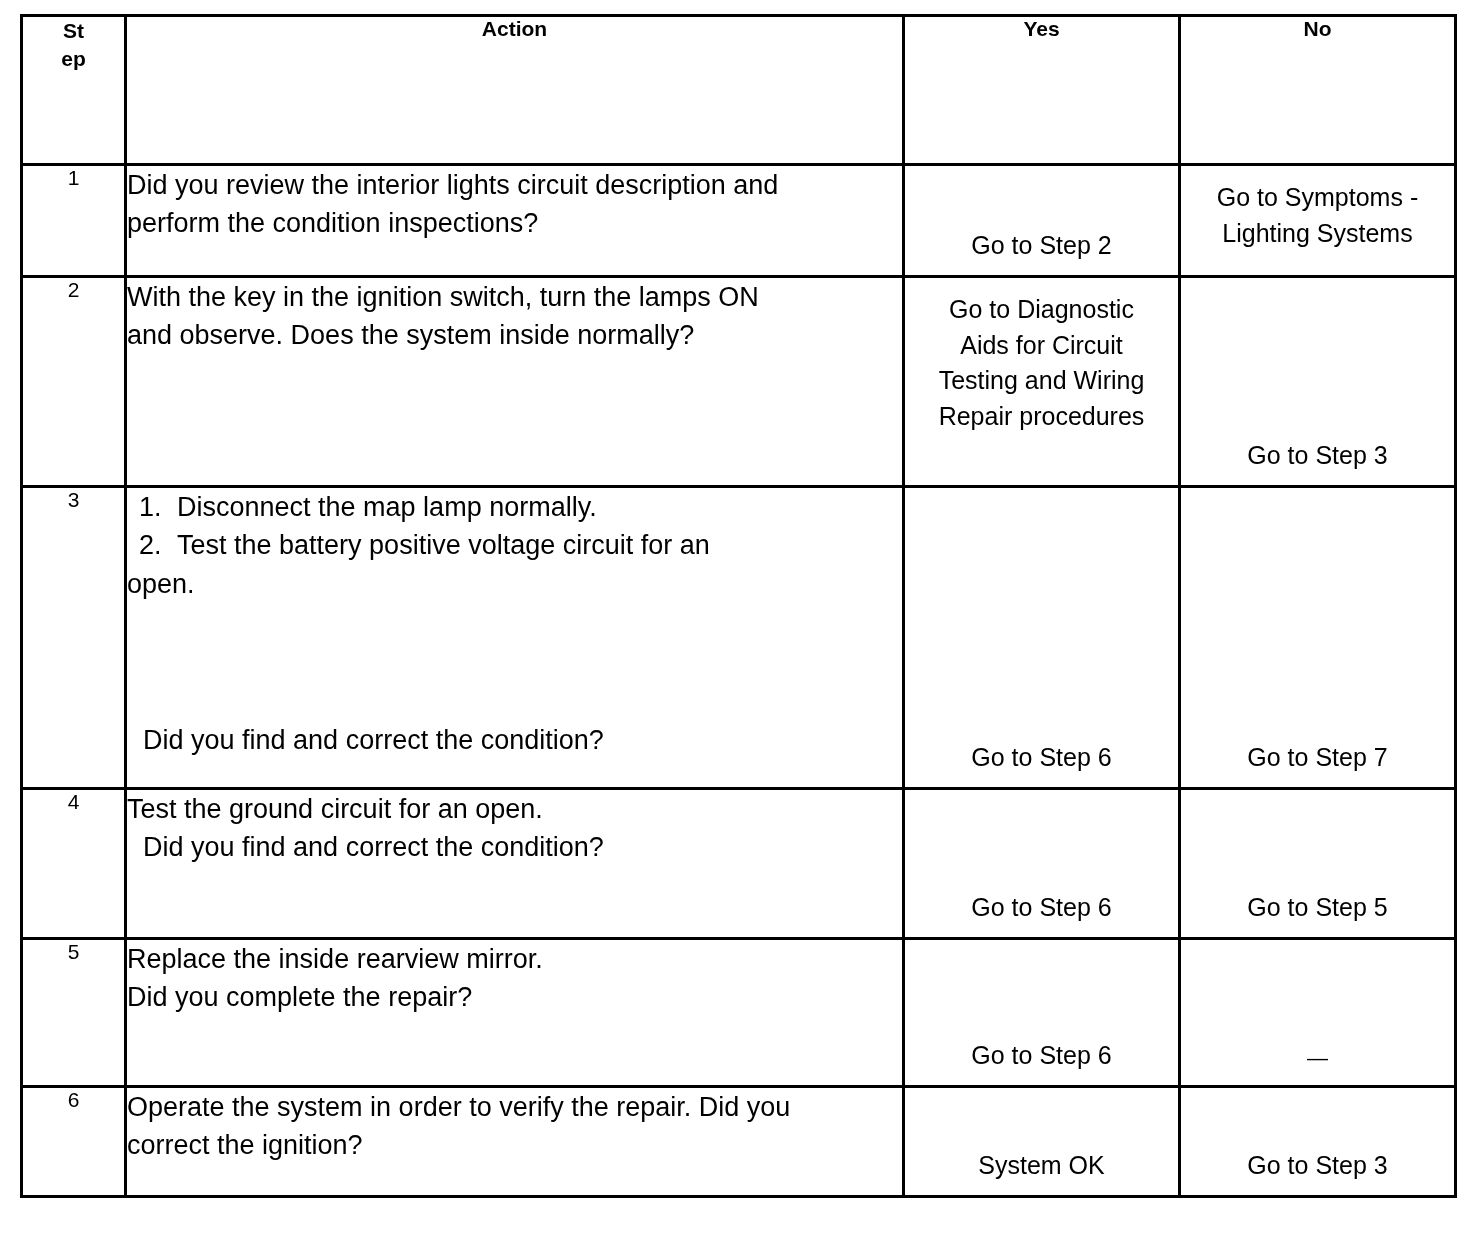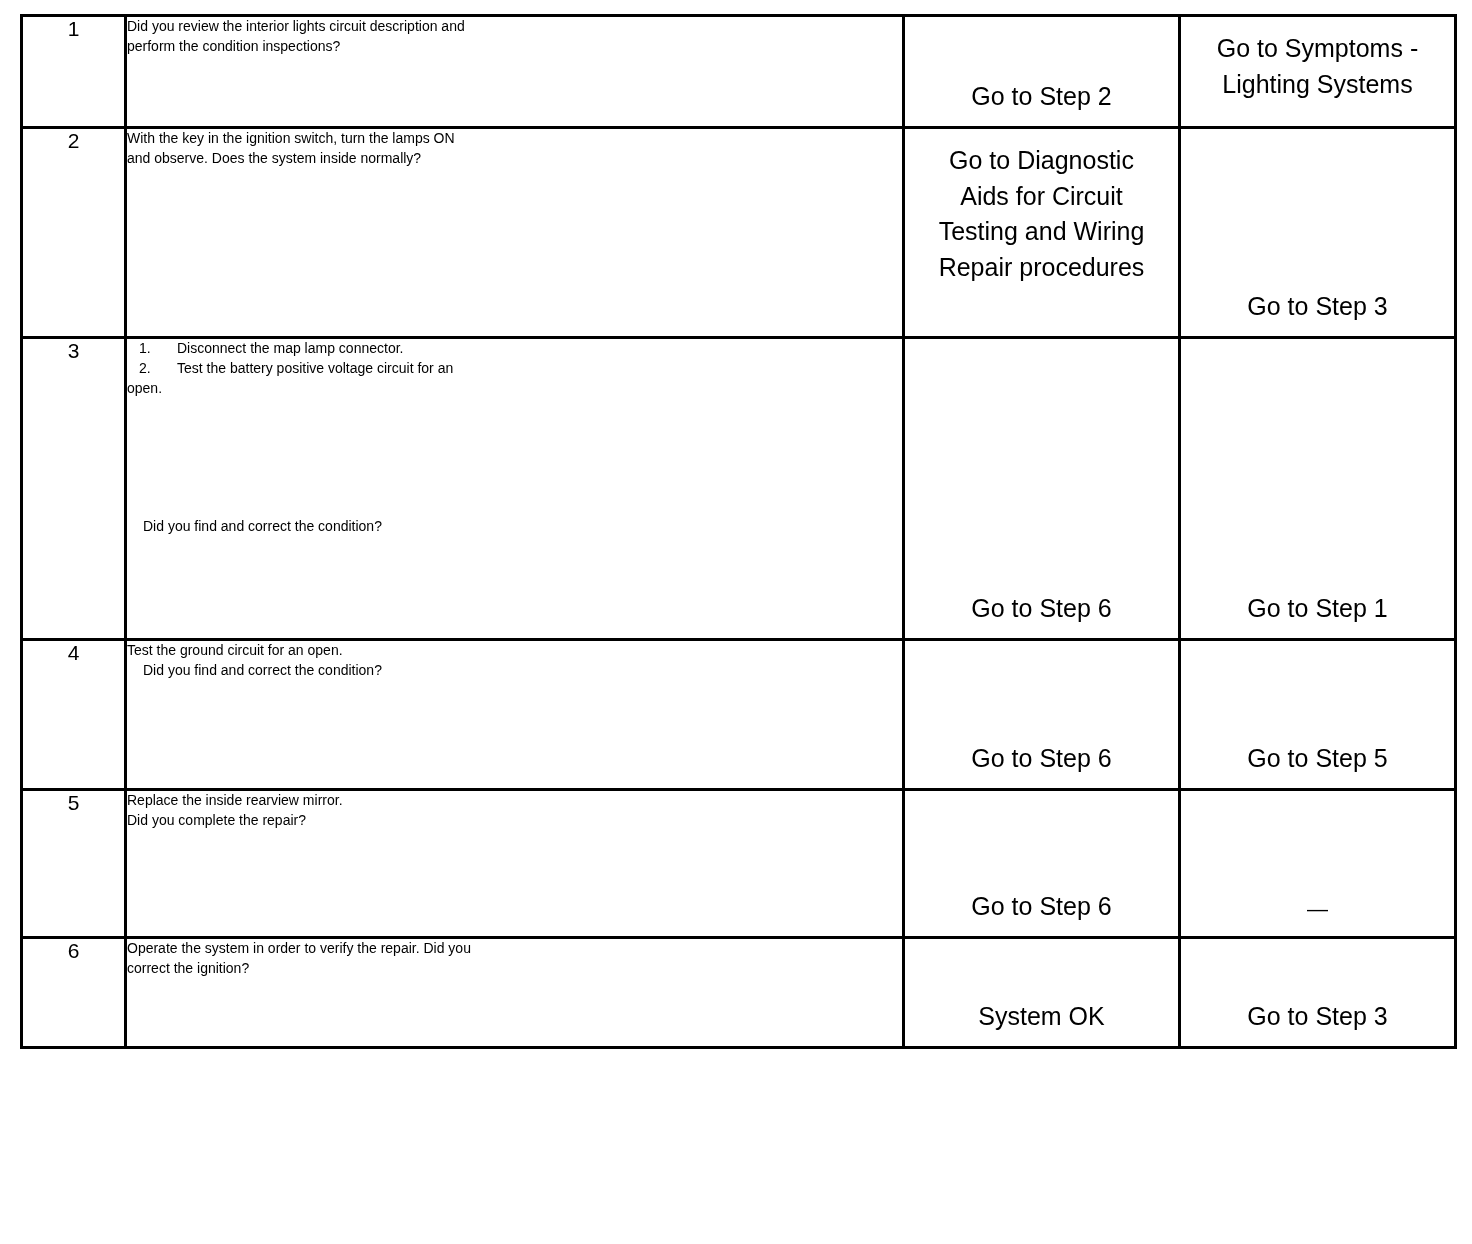--- a/index.html
+++ b/index.html
@@ -53,21 +53,21 @@
     vertical-align: middle;
   }
   td.mid { vertical-align: middle; }
 
   .stepnum {
     font-size: 21px;
     text-align: center;
   }
 
   .action {
-    font-size: 14px;
+    font-size: 27px;
     line-height: 1.42;
     padding: 12px 8px 10px 18px;
   }
   .action p { margin: 0; }
   .action .gap-lg { height: 118px; }
   .action .indent { padding-left: 16px; }
 
   .ol-line {
     display: block;
     padding-left: 0;
@@ -102,20 +102,29 @@
 
   <table class="diag">
     <colgroup>
       <col class="c-step">
       <col class="c-act">
       <col class="c-yes">
       <col class="c-no">
     </colgroup>
     <tbody>
 
+      <tr>
+        <td class="hdr-step">
+          <div>St</div>
+          <div>ep</div>
+        </td>
+        <td class="hdr-act mid">Action</td>
+        <td class="hdr-yes mid">Yes</td>
+        <td class="hdr-no mid">No</td>
+      </tr>
 
       <tr class="row-1">
         <td class="stepnum step-cell">1</td>
         <td class="action">
           <p>Did you review the interior lights circuit description and</p>
           <p>perform the condition inspections?</p>
         </td>
         <td class="ans bottom">
           <p>Go to Step 2</p>
         </td>
@@ -139,34 +148,34 @@
         </td>
         <td class="ans bottom">
           <p>Go to Step 3</p>
         </td>
       </tr>
 
       <tr class="row-3">
         <td class="stepnum step-cell">3</td>
         <td class="action">
           <p class="ol-line">
-            <span class="num">1.</span><span>Disconnect the map lamp connector.</span>
+            <span class="num">1.</span><span>Disconnect the map lamp normally.</span>
           </p>
           <p class="ol-line">
             <span class="num">2.</span><span>Test the battery positive voltage circuit for an</span>
           </p>
           <p>open.</p>
           <div class="gap-lg"></div>
           <p class="indent">Did you find and correct the condition?</p>
         </td>
         <td class="ans bottom">
           <p>Go to Step 6</p>
         </td>
         <td class="ans bottom">
-          <p>Go to Step 1</p>
+          <p>Go to Step 7</p>
         </td>
       </tr>
 
       <tr class="row-4">
         <td class="stepnum step-cell">4</td>
         <td class="action">
           <p>Test the ground circuit for an open.</p>
           <p class="indent">Did you find and correct the condition?</p>
         </td>
         <td class="ans bottom">

